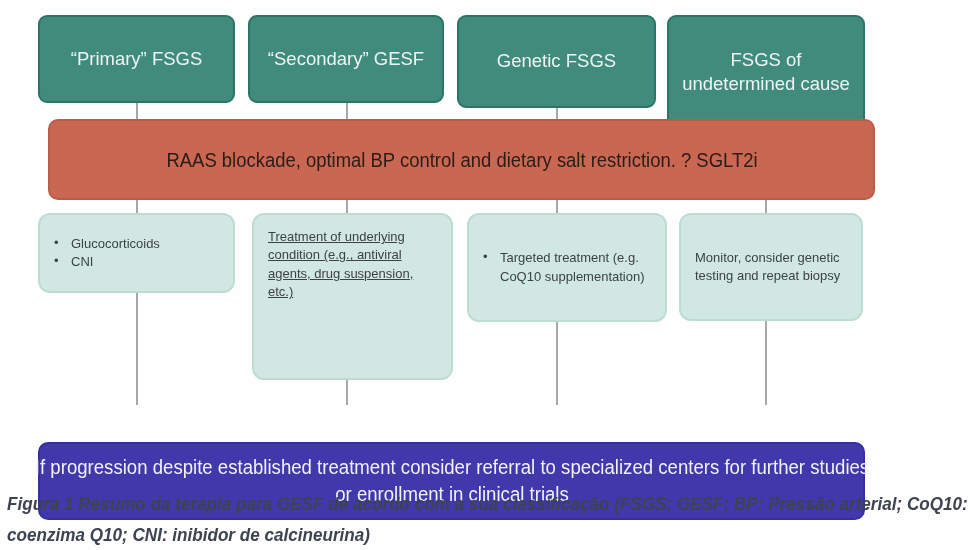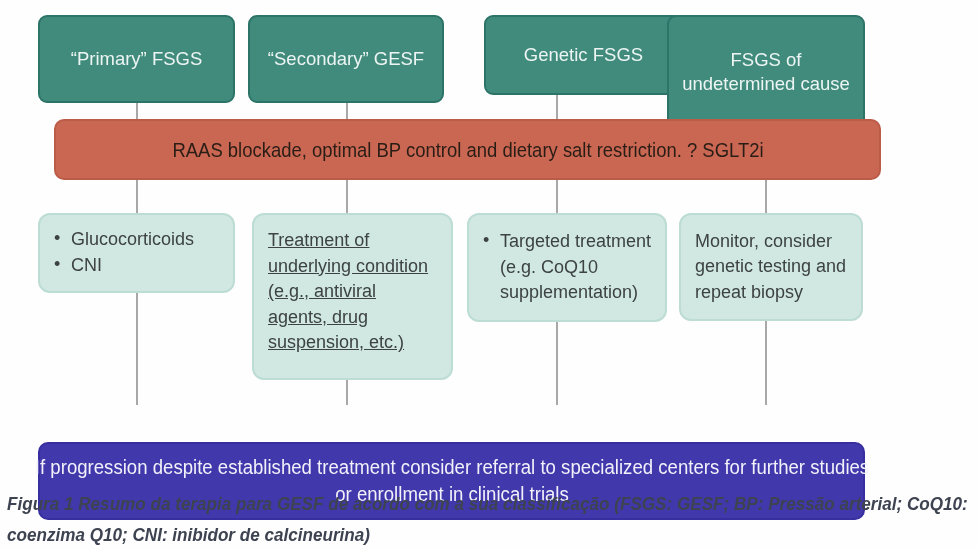--- a/index.html
+++ b/index.html
@@ -58,21 +58,21 @@
     font-size: 20.5px;
     transform: translate(-50%, -50%) scaleX(0.9);
     transform-origin: center;
   }
   
   .mint {
     background: var(--c-mint, #d1e8e2);
     border: 2px solid var(--c-mint-border, #bcdcd4);
     border-radius: 12px;
     color: #3d4244;
-    font-size: 18px;
+    font-size: 13px;
     line-height: 1.42;
     display: flex;
     flex-direction: column;
     justify-content: center;
     padding: 10px 12px 10px 14px;
   }
   .mint.top-align { justify-content: flex-start; padding-top: 13px; text-decoration: underline; }
   .bullet-row {
     position: relative;
     padding-left: 17px;
@@ -127,28 +127,28 @@
   <div class="connector" style="left:346px"></div>
   <div class="connector" style="left:556px"></div>
   <div class="connector" style="left:765px"></div>
 
   <div class="box teal" style="left:38px; top:15px; width:197px; height:88px">
     <span>“Primary” FSGS</span>
   </div>
   <div class="box teal" style="left:248px; top:15px; width:196px; height:88px">
     <span>“Secondary” GESF</span>
   </div>
-  <div class="box teal" style="left:484px; top:15px; width:199px; height:80px">
+  <div class="box teal" style="left:457px; top:15px; width:199px; height:93px">
     <span>Genetic FSGS</span>
   </div>
   <div class="box teal" style="left:667px; top:15px; width:198px; height:114px">
     <span>FSGS of undetermined cause</span>
   </div>
 
-  <div class="box salmon" style="left:54px; top:119px; width:827px; height:61px">
+  <div class="box salmon" style="left:48px; top:119px; width:827px; height:81px">
     <span class="squeeze">RAAS blockade, optimal BP control and dietary salt restriction. ? SGLT2i</span>
   </div>
 
   <div class="box mint" style="left:38px; top:213px; width:197px; height:80px">
     <div class="bullet-row">Glucocorticoids</div>
     <div class="bullet-row">CNI</div>
   </div>
   <div class="box mint top-align" style="left:252px; top:213px; width:201px; height:167px">
     <div>Treatment of underlying condition (e.g., antiviral agents, drug suspension, etc.)</div>
   </div>

